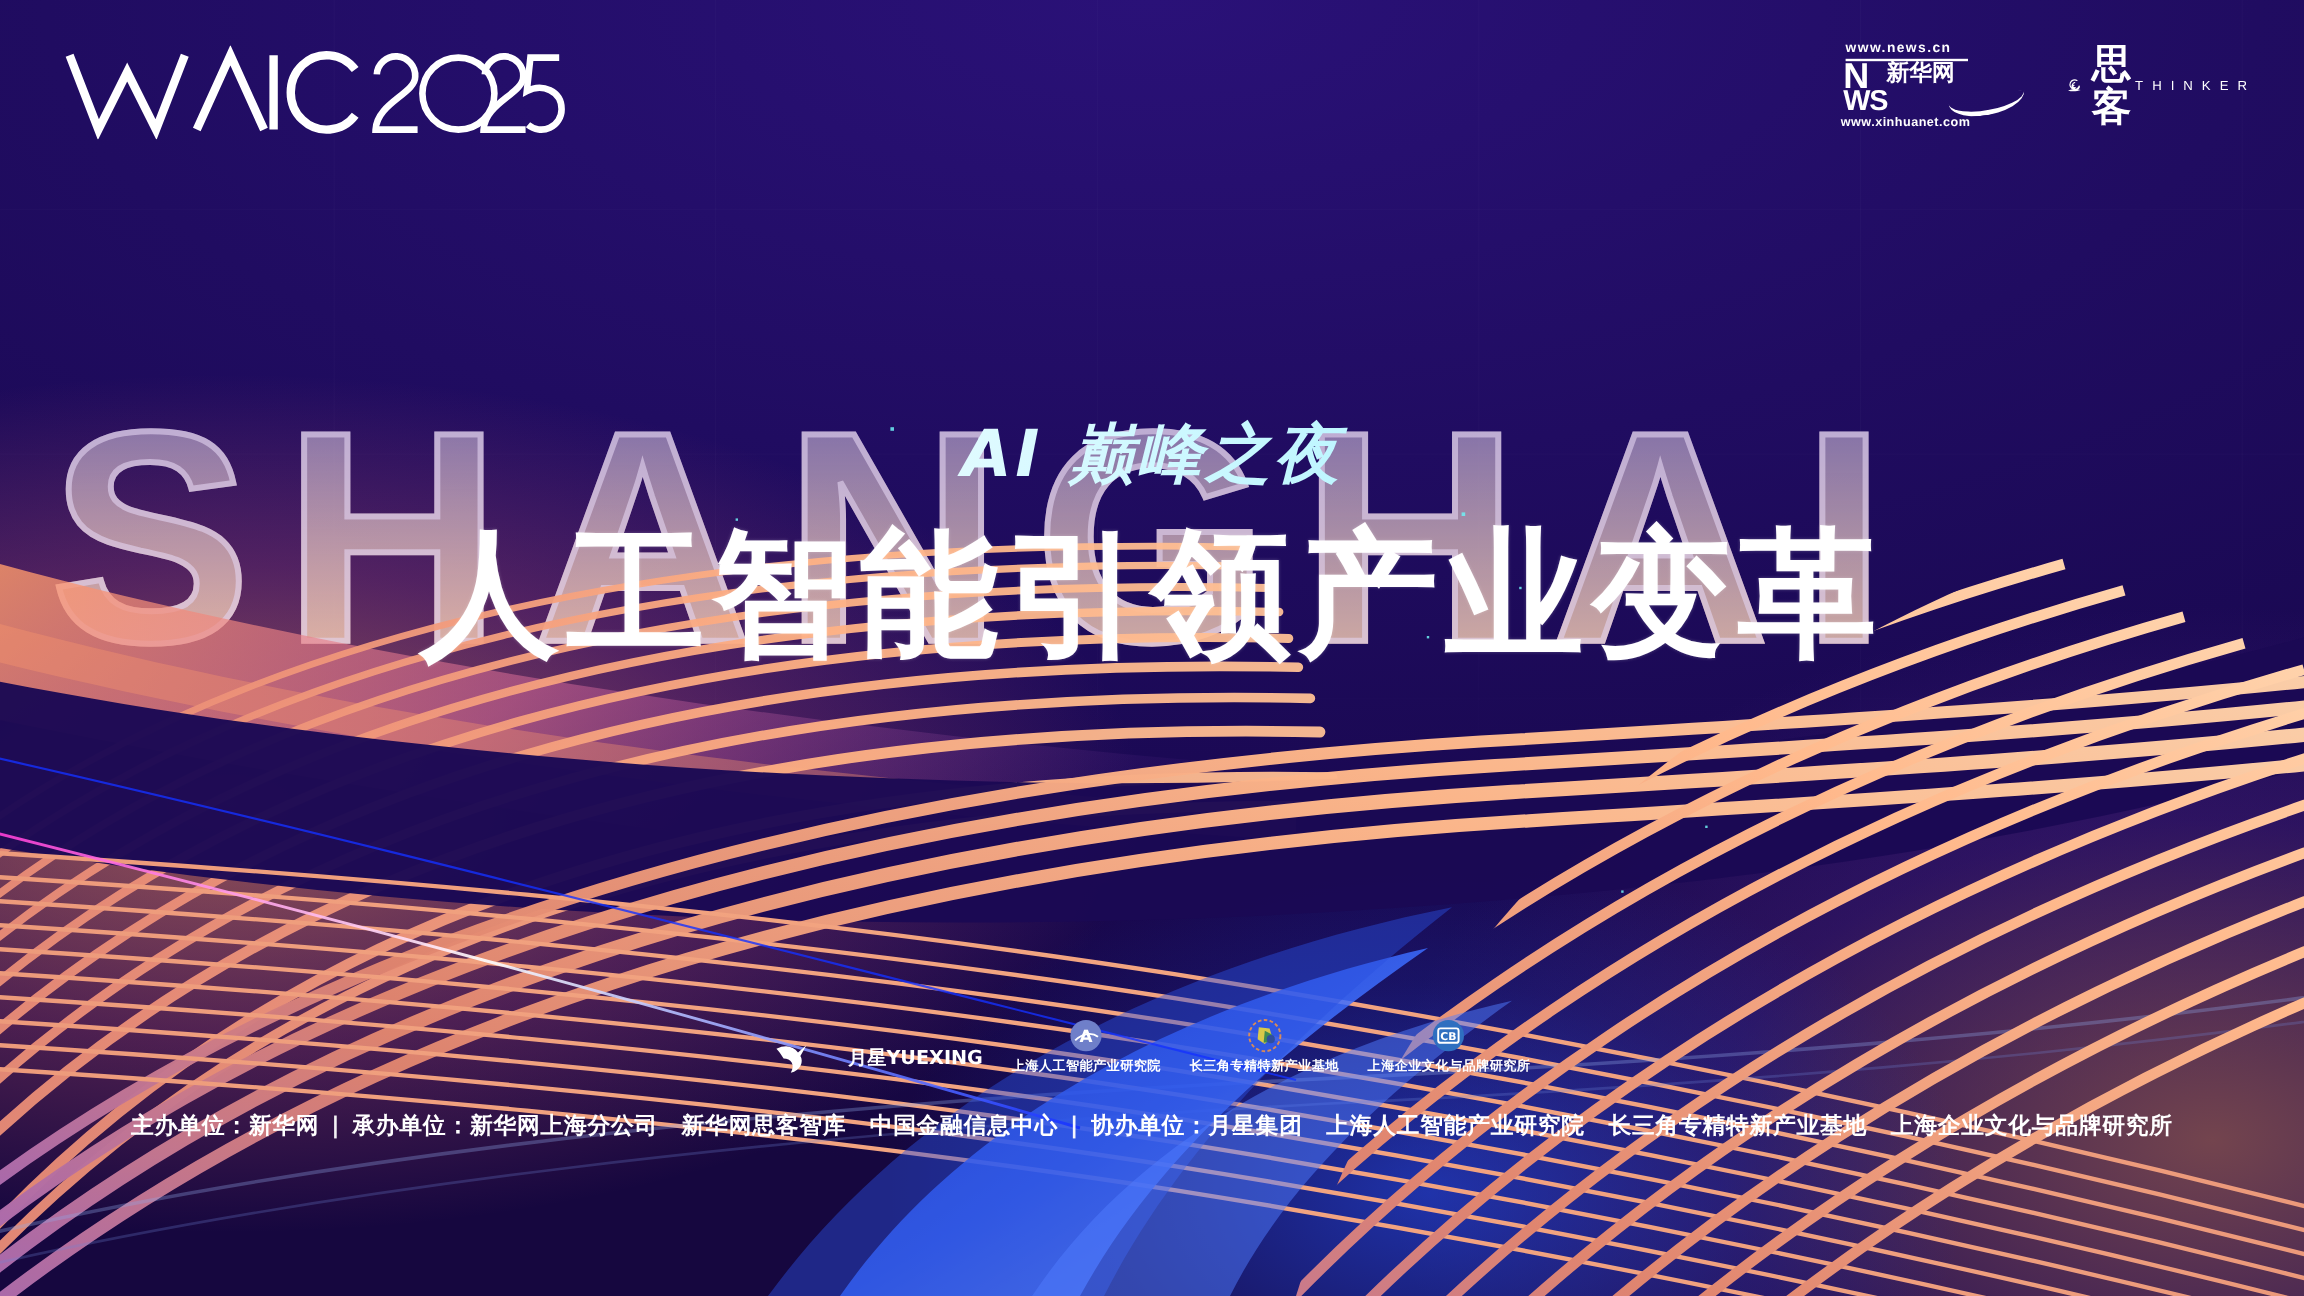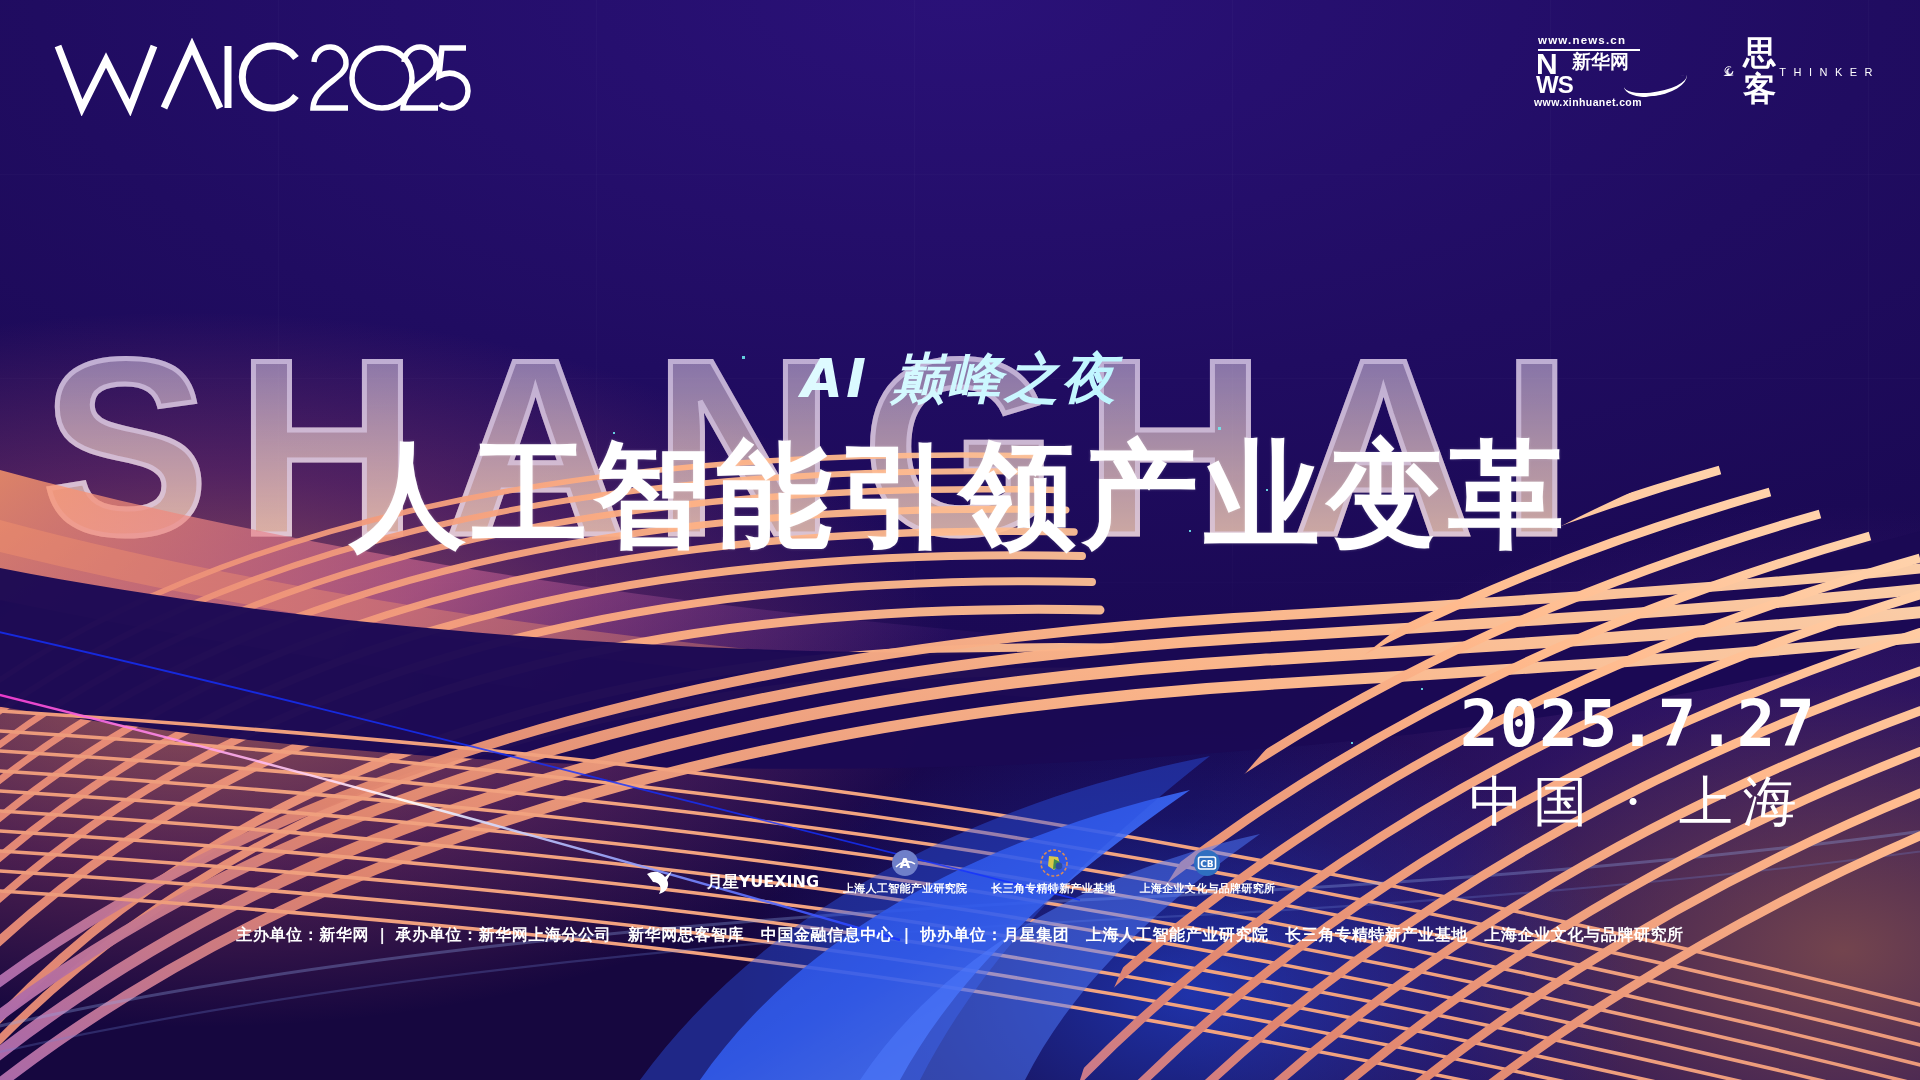--- a/index.html
+++ b/index.html
@@ -173,21 +173,21 @@
   .yx{ display:flex; align-items:center; gap:6px; }
   .yx-word{
     font-family:"DejaVu Sans",sans-serif; font-size:16px; font-weight:800;
     letter-spacing:0px; color:#fff; white-space:nowrap;margin-left:26px;
   }
 
   
   .credits{
     position:absolute; left:0; right:0; top:925px; text-align:center;
     font-family:"DejaVu Sans",sans-serif;
-    font-size:16px; font-weight:700; color:#fff; letter-spacing:.6px;
+    font-size:19px; font-weight:700; color:#fff; letter-spacing:.6px;
     white-space:nowrap;
   }
   .credits .sep{ opacity:.95; padding:0 10px; }
 </style>
 </head>
 <body>
 
 <div id="poster">
 
   <div class="layer bg-base"></div>
@@ -384,24 +384,20 @@
           <div class="tk-en">THINKER</div>
         </div>
       </div>
     </div>
 
   </div>
 
   <div class="subtitle">AI 巅峰之夜</div>
   <div class="headline">人工智能引领产业变革</div>
 
-  <div class="date-block">
-    <div class="date-main">2025.7.27</div>
-    <div class="date-loc">中国 · 上海</div>
-  </div>
 
   <div class="sponsor-strip">
 
     <div class="sp">
       <div class="yx">
         <svg width="30" height="28" viewBox="0 0 30 28">
           <path d="M2,6 C10,2 16,4 20,9 L27,3 L22,12 C25,17 22,24 14,26 C18,19 14,14 8,14 C6,11 4,8 2,6 Z" fill="#fff"></path>
         </svg>
         <div class="yx-word">
           <span>月星</span><span>YUEXING</span>

